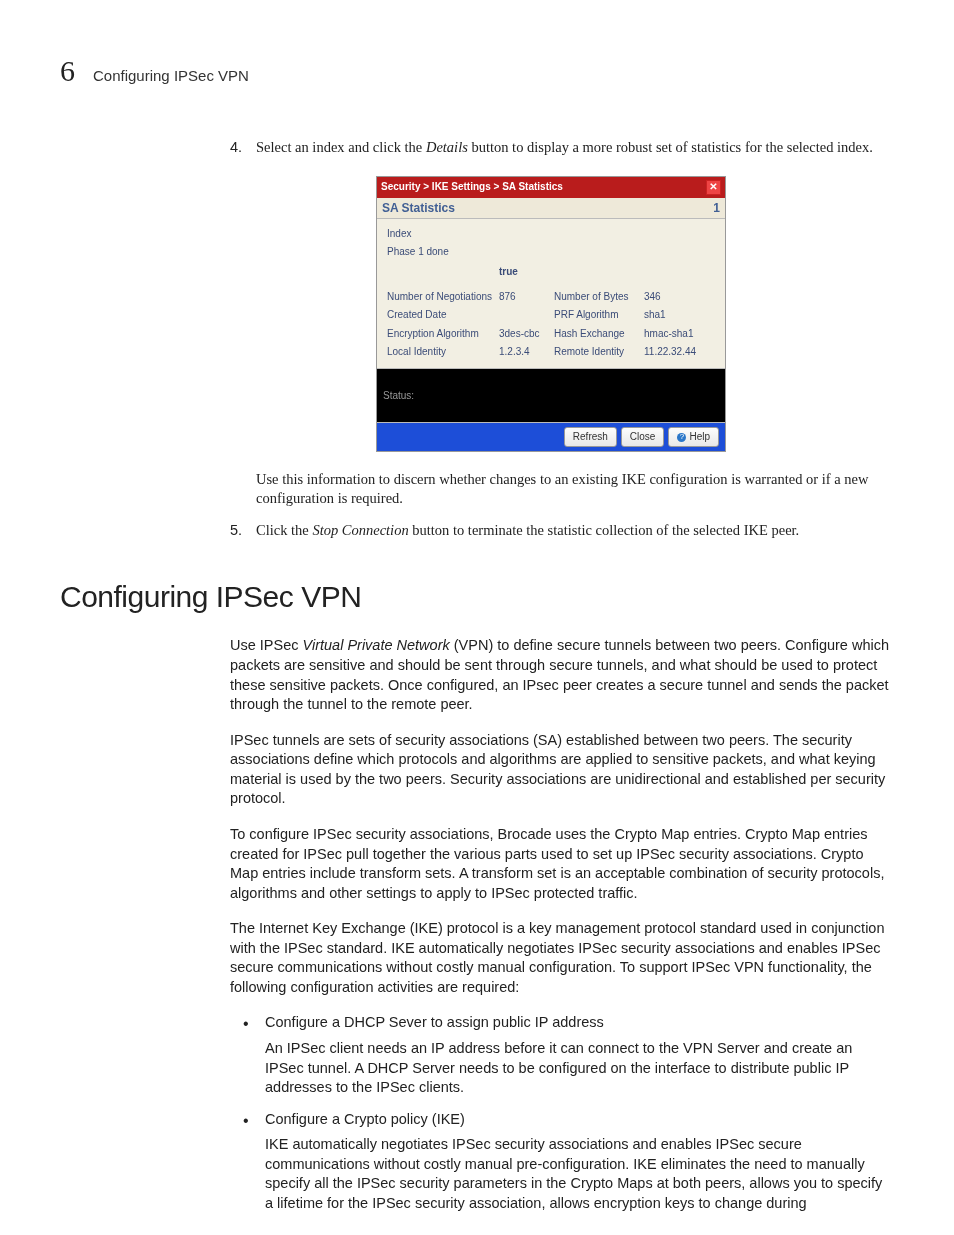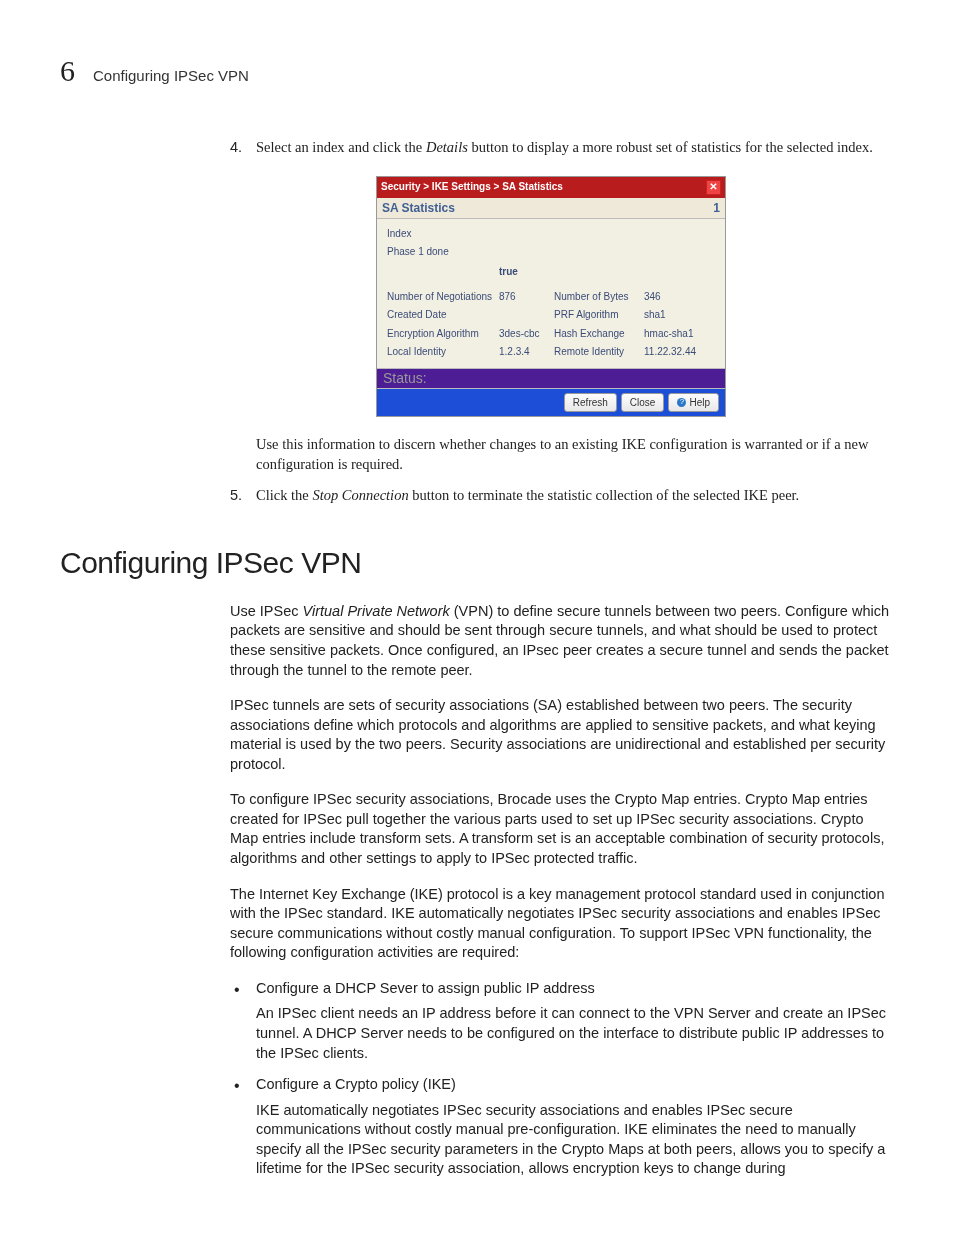--- a/index.html
+++ b/index.html
@@ -103,24 +103,24 @@
     margin-bottom: 5px;
   }
   .dialog-body .lab { width: 112px; color: #3b4c78; }
   .dialog-body .labb { width: 112px; color: #3b4c78; font-weight: normal; }
   .dialog-body .val { width: 55px; color: #3b4c78; }
   .dialog-body .valb { width: 55px; color: #3b4c78; font-weight: bold; margin-top: 20px; }
   .dialog-body .lab2 { width: 90px; color: #3b4c78; }
   .dialog-body .val2 { color: #3b4c78; }
   .dialog-status {
     border-top: 1px solid #bbb;
-    padding: 0 6px;
+    padding: 20px 6px;
     color: #999;
-    font-size: 14px;
-    background: #4c1d95;
+    font-size: 10px;
+    background: #000000;
   }
   .dialog-footer {
     border-top: 1px solid #bbb;
     background: #1d4ed8;
     padding: 4px 6px;
     display: flex;
     justify-content: flex-end;
     gap: 4px;
   }
   .dbtn {
@@ -152,21 +152,21 @@
     font-size: 30px;
     margin: 40px 0 22px 0;
     color: #222;
     font-stretch: condensed;
     letter-spacing: -0.5px;
   }
   .content p { margin: 0 0 16px 0; }
   ul.bullets {
     list-style: none;
     padding: 0;
-    margin: 0;
+    margin: 9px;
   }
   ul.bullets > li {
     position: relative;
     padding-left: 26px;
     margin-bottom: 10px;
   }
   ul.bullets > li::before {
     content: "•";
     position: absolute;
     left: 4px;

